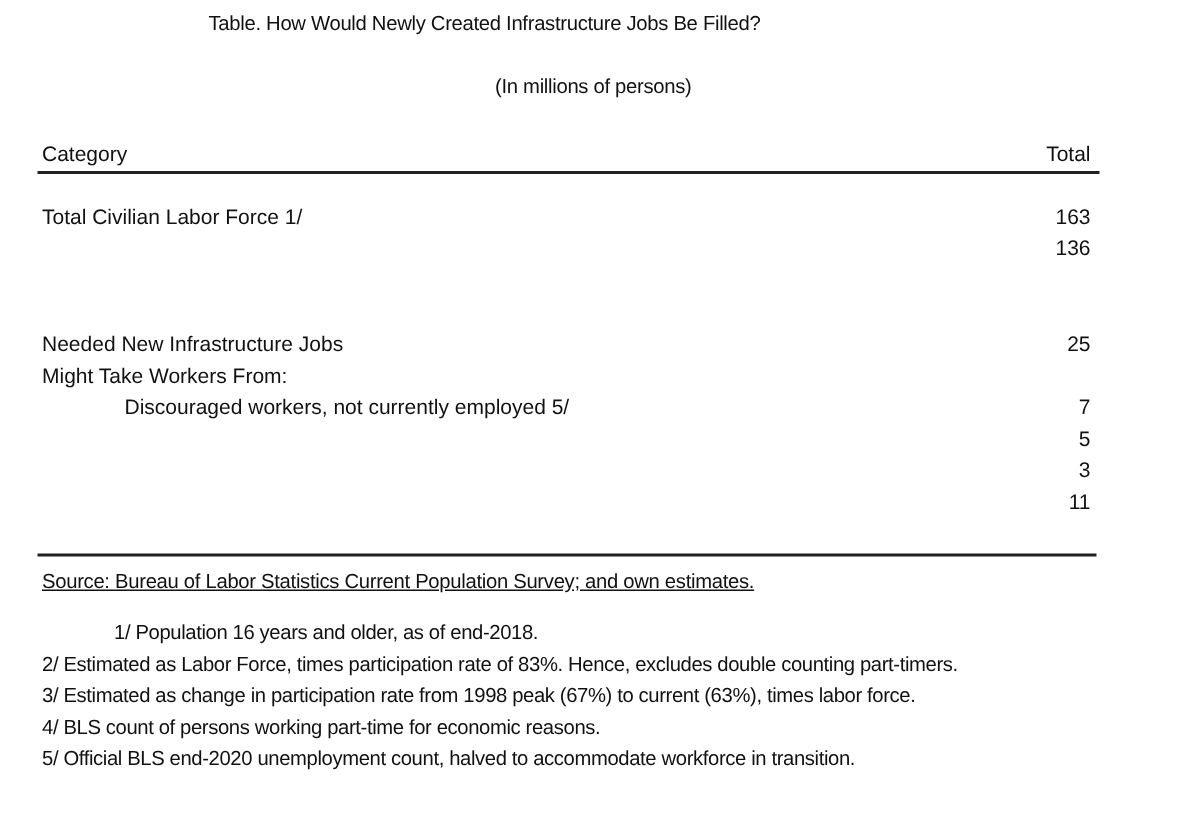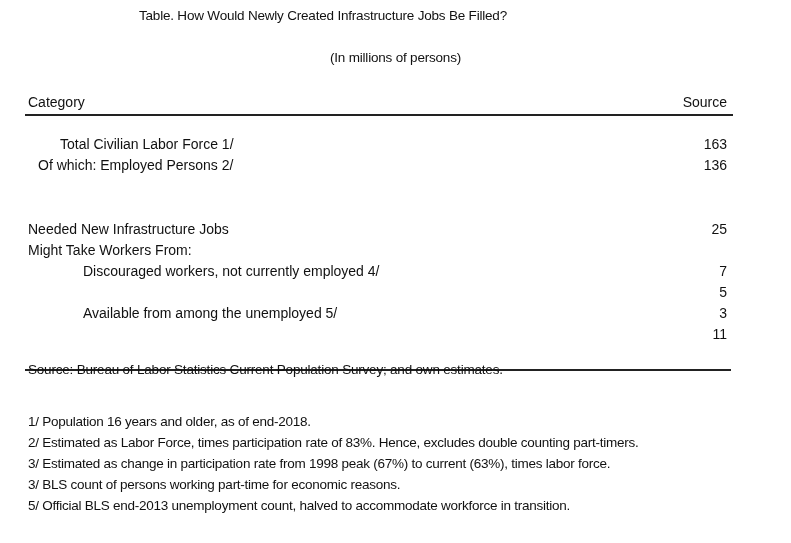--- a/index.html
+++ b/index.html
@@ -69,81 +69,80 @@
     position: absolute;
     left: 25px;
     top: 369px;
     width: 706px;
     height: 2px;
     background: #222222;
   }
   .source {
     position: absolute;
     left: 28px;
-    top: 362px;
+    top: 380px;
     font-size: 13.5px;
     letter-spacing: -0.2px;
     white-space: nowrap;
+    text-decoration: underline;
   }
   .footnote {
     position: absolute;
     left: 28px;
     font-size: 13.5px;
     letter-spacing: -0.25px;
     white-space: nowrap;
   }
 </style>
 </head>
 <body>
 
 <div class="title">Table. How Would Newly Created Infrastructure Jobs Be Filled?</div>
 <div class="subtitle">(In millions of persons)</div>
 
 <div class="table-wrap">
   <div class="header-row">
     <span class="col-cat">Category</span>
-    <span class="col-num">Source</span>
+    <span class="col-num">Total</span>
   </div>
   <div class="rule"></div>
 
   <div class="rows" style="top:24px;">
     <div class="row" style="top:20px;">
-      <span class="label" style="left:3px;margin-left:32px;">Total Civilian Labor Force 1/</span>
+      <span class="label" style="left:3px;">Total Civilian Labor Force 1/</span>
       <span class="value">163</span>
     </div>
     <div class="row" style="top:41px;">
-      <span class="label" style="left:13px;">Of which: Employed Persons 2/</span>
       <span class="value">136</span>
     </div>
     <div class="row" style="top:105px;">
       <span class="label" style="left:3px;">Needed New Infrastructure Jobs</span>
       <span class="value">25</span>
     </div>
     <div class="row" style="top:126px;">
       <span class="label" style="left:3px;text-align:right;">Might Take Workers From:</span>
       <span class="value"></span>
     </div>
     <div class="row" style="top:147px;">
-      <span class="label" style="left:58px;">Discouraged workers, not currently employed 4/</span>
+      <span class="label" style="left:58px;">Discouraged workers, not currently employed 5/</span>
       <span class="value">7</span>
     </div>
     <div class="row" style="top:168px;">
       <span class="value">5</span>
     </div>
     <div class="row" style="top:189px;">
-      <span class="label" style="left:58px;">Available from among the unemployed 5/</span>
       <span class="value">3</span>
     </div>
     <div class="row" style="top:210px;">
       <span class="value">11</span>
     </div>
   </div>
 </div>
 
 <div class="bottom-rule"></div>
 
 <div class="source">Source: Bureau of Labor Statistics Current Population Survey; and own estimates.</div>
 
-<div class="footnote" style="top:414px;">1/ Population 16 years and older, as of end-2018.</div>
+<div class="footnote" style="top:414px;margin-left:48px;">1/ Population 16 years and older, as of end-2018.</div>
 <div class="footnote" style="top:435px;">2/ Estimated as Labor Force, times participation rate of 83%. Hence, excludes double counting part-timers.</div>
 <div class="footnote" style="top:456px;">3/ Estimated as change in participation rate from 1998 peak (67%) to current (63%), times labor force.</div>
-<div class="footnote" style="top:477px;">3/ BLS count of persons working part-time for economic reasons.</div>
-<div class="footnote" style="top:498px;">5/ Official BLS end-2013 unemployment count, halved to accommodate workforce in transition.</div>
+<div class="footnote" style="top:477px;">4/ BLS count of persons working part-time for economic reasons.</div>
+<div class="footnote" style="top:498px;">5/ Official BLS end-2020 unemployment count, halved to accommodate workforce in transition.</div>
 
 </body></html>

